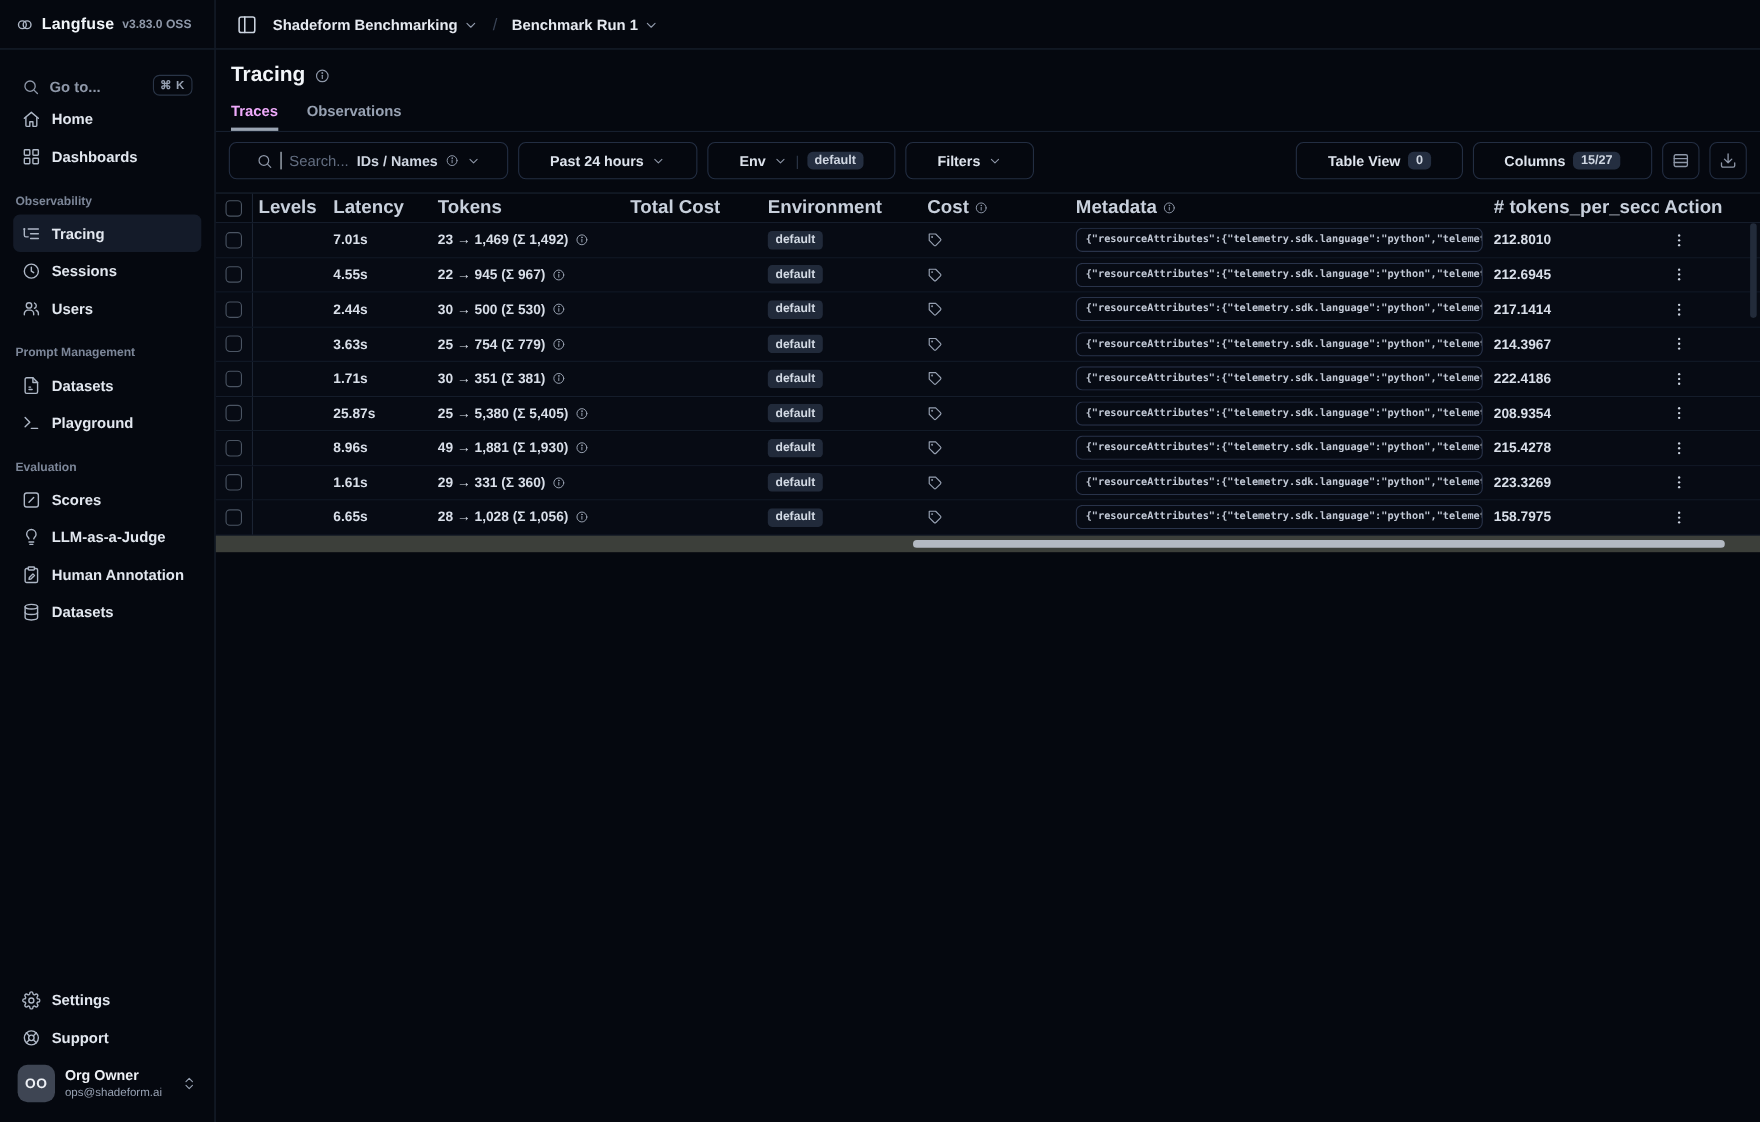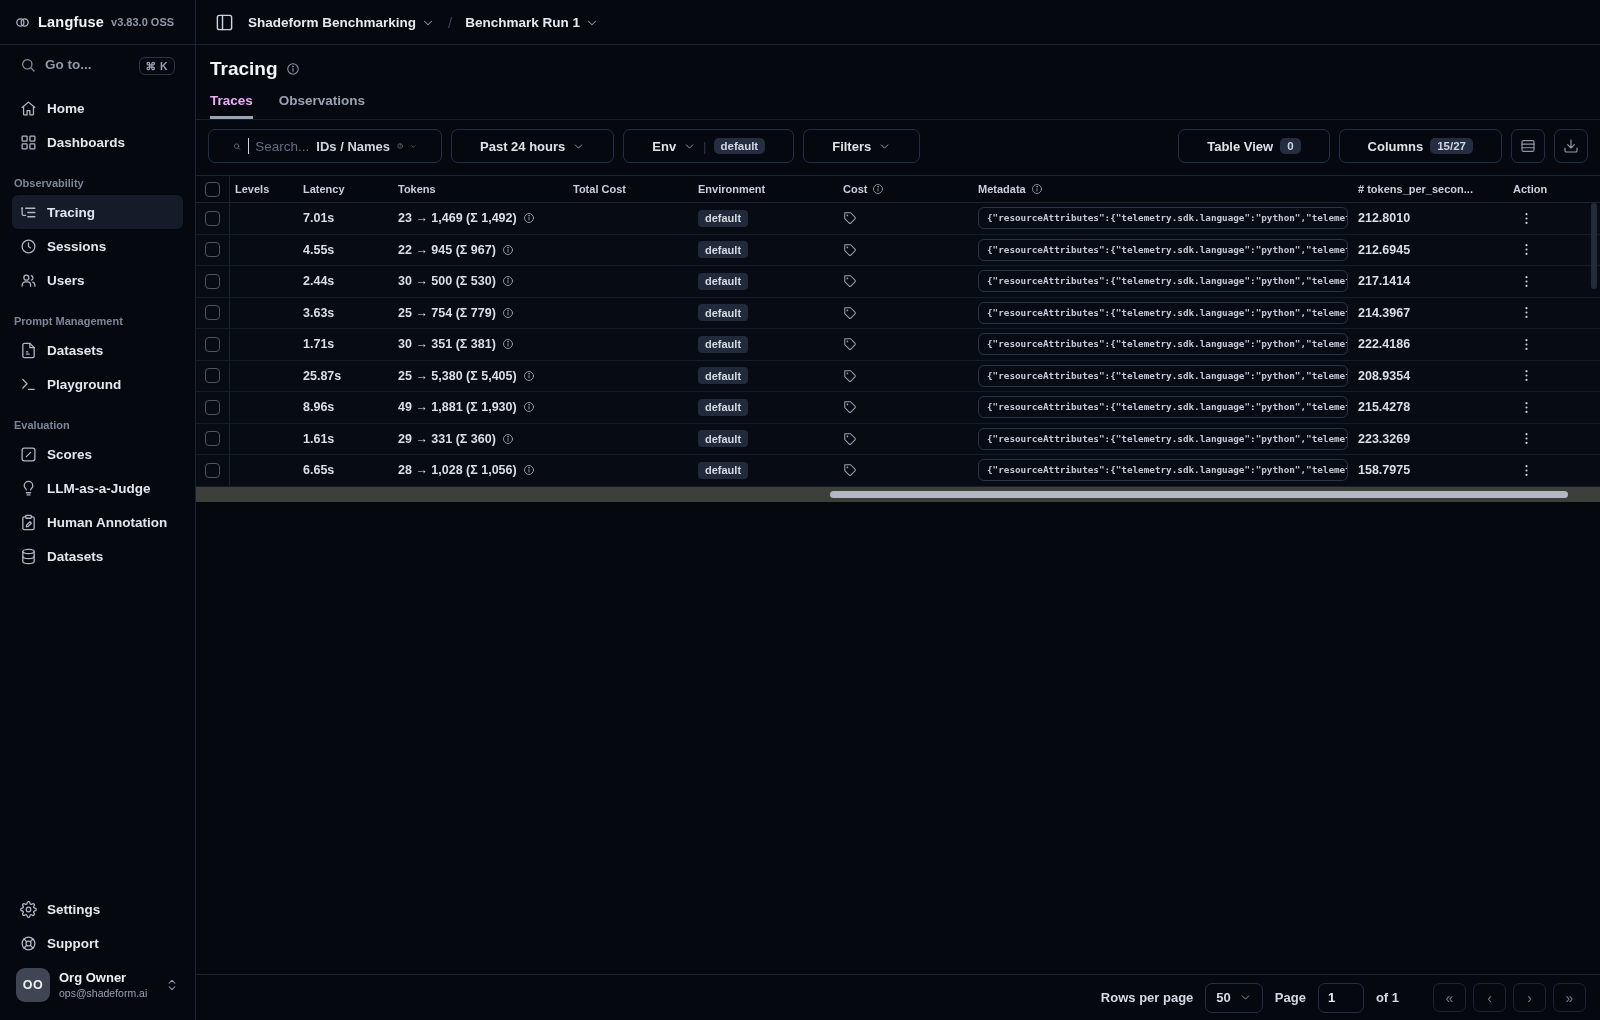--- a/index.html
+++ b/index.html
@@ -11,21 +11,21 @@
   }
   svg { display:block; }
   .ic { stroke:currentColor; fill:none; stroke-width:1.8; stroke-linecap:round; stroke-linejoin:round; }
 
   
   .sidebar { width:196px; min-width:196px; height:100%; border-right:1px solid #1b2433; display:flex; flex-direction:column; background:#05080f; }
   .side-header { height:45px; border-bottom:1px solid #1b2433; display:flex; align-items:center; gap:7px; padding:0 14px; }
   .brand-name { font-size:14.5px; font-weight:700; color:#f1f5f9; letter-spacing:.2px; }
   .brand-ver { font-size:11px; font-weight:600; color:#8e97a8; }
   .side-nav { padding:10px 12px 8px; display:flex; flex-direction:column; flex:1; overflow:hidden; }
-  .goto { height:30px; display:flex; align-items:flex-start; gap:9px; color:#8e97a8; font-weight:600; font-size:13.5px; padding:0 8px; margin:2px 0 4px; border-radius:6px; cursor:pointer; }
+  .goto { height:30px; display:flex; align-items:flex-end; gap:9px; color:#8e97a8; font-weight:600; font-size:13.5px; padding:0 8px; margin:2px 0 4px; border-radius:6px; cursor:pointer; }
   .goto .kbd { margin-left:auto; border:1px solid #2a3547; border-radius:6px; padding:2px 6px; font-size:10.5px; color:#97a1b2; font-weight:600; letter-spacing:.5px; }
   .nav-item { height:34px; display:flex; align-items:center; gap:10px; padding:0 8px; border-radius:6px; font-size:13.5px; font-weight:600; color:#e2e7ef; cursor:pointer;text-align:right; }
   .nav-item .ic { color:#aeb7c6; }
   .nav-item.active { background:#141b29; }
   .sec-title { font-size:11px; font-weight:700; color:#7c8698; margin:18px 0 6px; padding-left:2px; }
   .side-bottom { margin-top:auto; }
   .user-row { display:flex; align-items:center; gap:9px; padding:8px 4px 10px; cursor:pointer; }
   .avatar { width:34px; height:34px; border-radius:9px; background:#3e4553; color:#eef1f6; font-size:12.5px; font-weight:700; display:flex; align-items:center; justify-content:center; letter-spacing:.5px; }
   .user-name { font-size:13px; font-weight:700; color:#eef1f6; line-height:1.25; }
   .user-email { font-size:10.5px; color:#97a1b2; line-height:1.25; }
@@ -45,33 +45,33 @@
   .page-title { font-size:19px; font-weight:700; color:#f2f5f9; }
   .info { color:#8e97a8; }
   .tabs { display:flex; gap:26px; margin-top:13px; border-bottom:1px solid #161f2e; padding:0 14px; }
   .tab { padding-bottom:8px; font-size:13.5px; font-weight:600; color:#97a1b2; cursor:pointer; border-bottom:3px solid transparent; }
   .tab.active { color:#f0abfc; border-bottom-color:#9aa4b2; }
 
   
   .filterbar { display:flex; align-items:center; gap:9px; padding:9px 12px; }
   .ctl { height:34px; border:1px solid #232e42; border-radius:7px; display:flex; align-items:center; gap:7px; padding:0 28px; font-size:13px; font-weight:600; color:#dde3ec; cursor:pointer; background:transparent; white-space:nowrap; }
   .ctl .ic, .search-ctl .ic { color:#8e97a8; }
-  .search-ctl { width:234px; padding:0 24px; cursor:text;justify-content:flex-end; }
+  .search-ctl { width:254px; padding:0 24px; cursor:text;justify-content:flex-end; }
   .caret { width:1px; height:16px; background:#cbd5e1; }
   .ph { color:#626d80; font-weight:400; flex:1; font-size:13.5px; }
   .mode { font-weight:600; color:#cfd6e1; font-size:13px; }
   .pill { background:#242e40; border-radius:5px; padding:2px 7px; font-size:11.5px; font-weight:600; color:#cfd6e1; }
   .vsep { color:#2c3648; font-weight:400; }
   .spacer { flex:1; }
   .iconbtn { width:34px; min-width:34px; padding:0; justify-content:center; color:#dde3ec; }
 
   
   .tablewrap { margin-top:3px; }
   .thead, .tr { display:grid; grid-template-columns:34px 68px 95px 175px 125px 145px 135px 380px 155px 1fr; align-items:center; }
-  .thead { height:28px; border-top:1px solid #1b2433; border-bottom:1px solid #1b2433; font-size:11px; font-weight:600; color:#c8d0dc; }
+  .thead { height:28px; border-top:1px solid #1b2433; border-bottom:1px solid #1b2433; font-size:17px; font-weight:600; color:#c8d0dc; }
   .th { padding:0 5px; display:flex; align-items:center; gap:5px; overflow:hidden; white-space:nowrap; }
   .tr { height:31.5px; border-bottom:1px solid #151d2b; background:#070b14; cursor:pointer; }
   .td { padding:0 5px; display:flex; align-items:center; gap:6px; overflow:hidden; white-space:nowrap; font-size:12.5px; font-weight:600; color:#d9dfe9; }
   .cbcell { height:100%; border-right:1px solid #1b2433; display:flex; align-items:center; justify-content:center; padding:0; }
   .cb { width:15px; height:15px; border:1.4px solid #4b5563; border-radius:4px; cursor:pointer; }
   .badge { background:#212a3a; border-radius:4px; padding:2.5px 7px; font-size:11px; font-weight:600; color:#d3dae4; }
   .tagic { color:#97a1b2; }
   .metabox { border:1px solid #29334a; border-radius:6px; height:22px; line-height:20px; padding:0 8px; font-family:"DejaVu Sans Mono", monospace; font-size:9.3px; font-weight:700; color:#c2c9d6; max-width:372px; overflow:hidden; cursor:pointer; }
   .kebab { color:#cbd3df; padding:0 6px; cursor:pointer; }
   .tokeninfo { color:#9aa3b2; }
@@ -753,32 +753,14 @@
 </div>
 
       <div class="hscroll">
         <div class="hthumb"></div>
       </div>
       <div class="vscroll"></div>
     </div>
 
     <div class="fill"></div>
 
-    <div class="footer">
-      <span>Rows per page</span>
-      <span class="select">
-        <span>50</span>
-        <svg class="ic" width="13" height="13" viewBox="0 0 24 24" style="color:#8e97a8">
-            <path d="m6 9 6 6 6-6"></path>
-          </svg>
-      </span>
-      <span>Page</span>
-      <input class="pageinput" value="1" style="">
-      <span>of 1</span>
-      <span class="navbtns">
-        <button class="pgbtn">«</button>
-        <button class="pgbtn">‹</button>
-        <button class="pgbtn">›</button>
-        <button class="pgbtn">»</button>
-      </span>
-    </div>
   </main>
 </div>
 
 </body></html>

